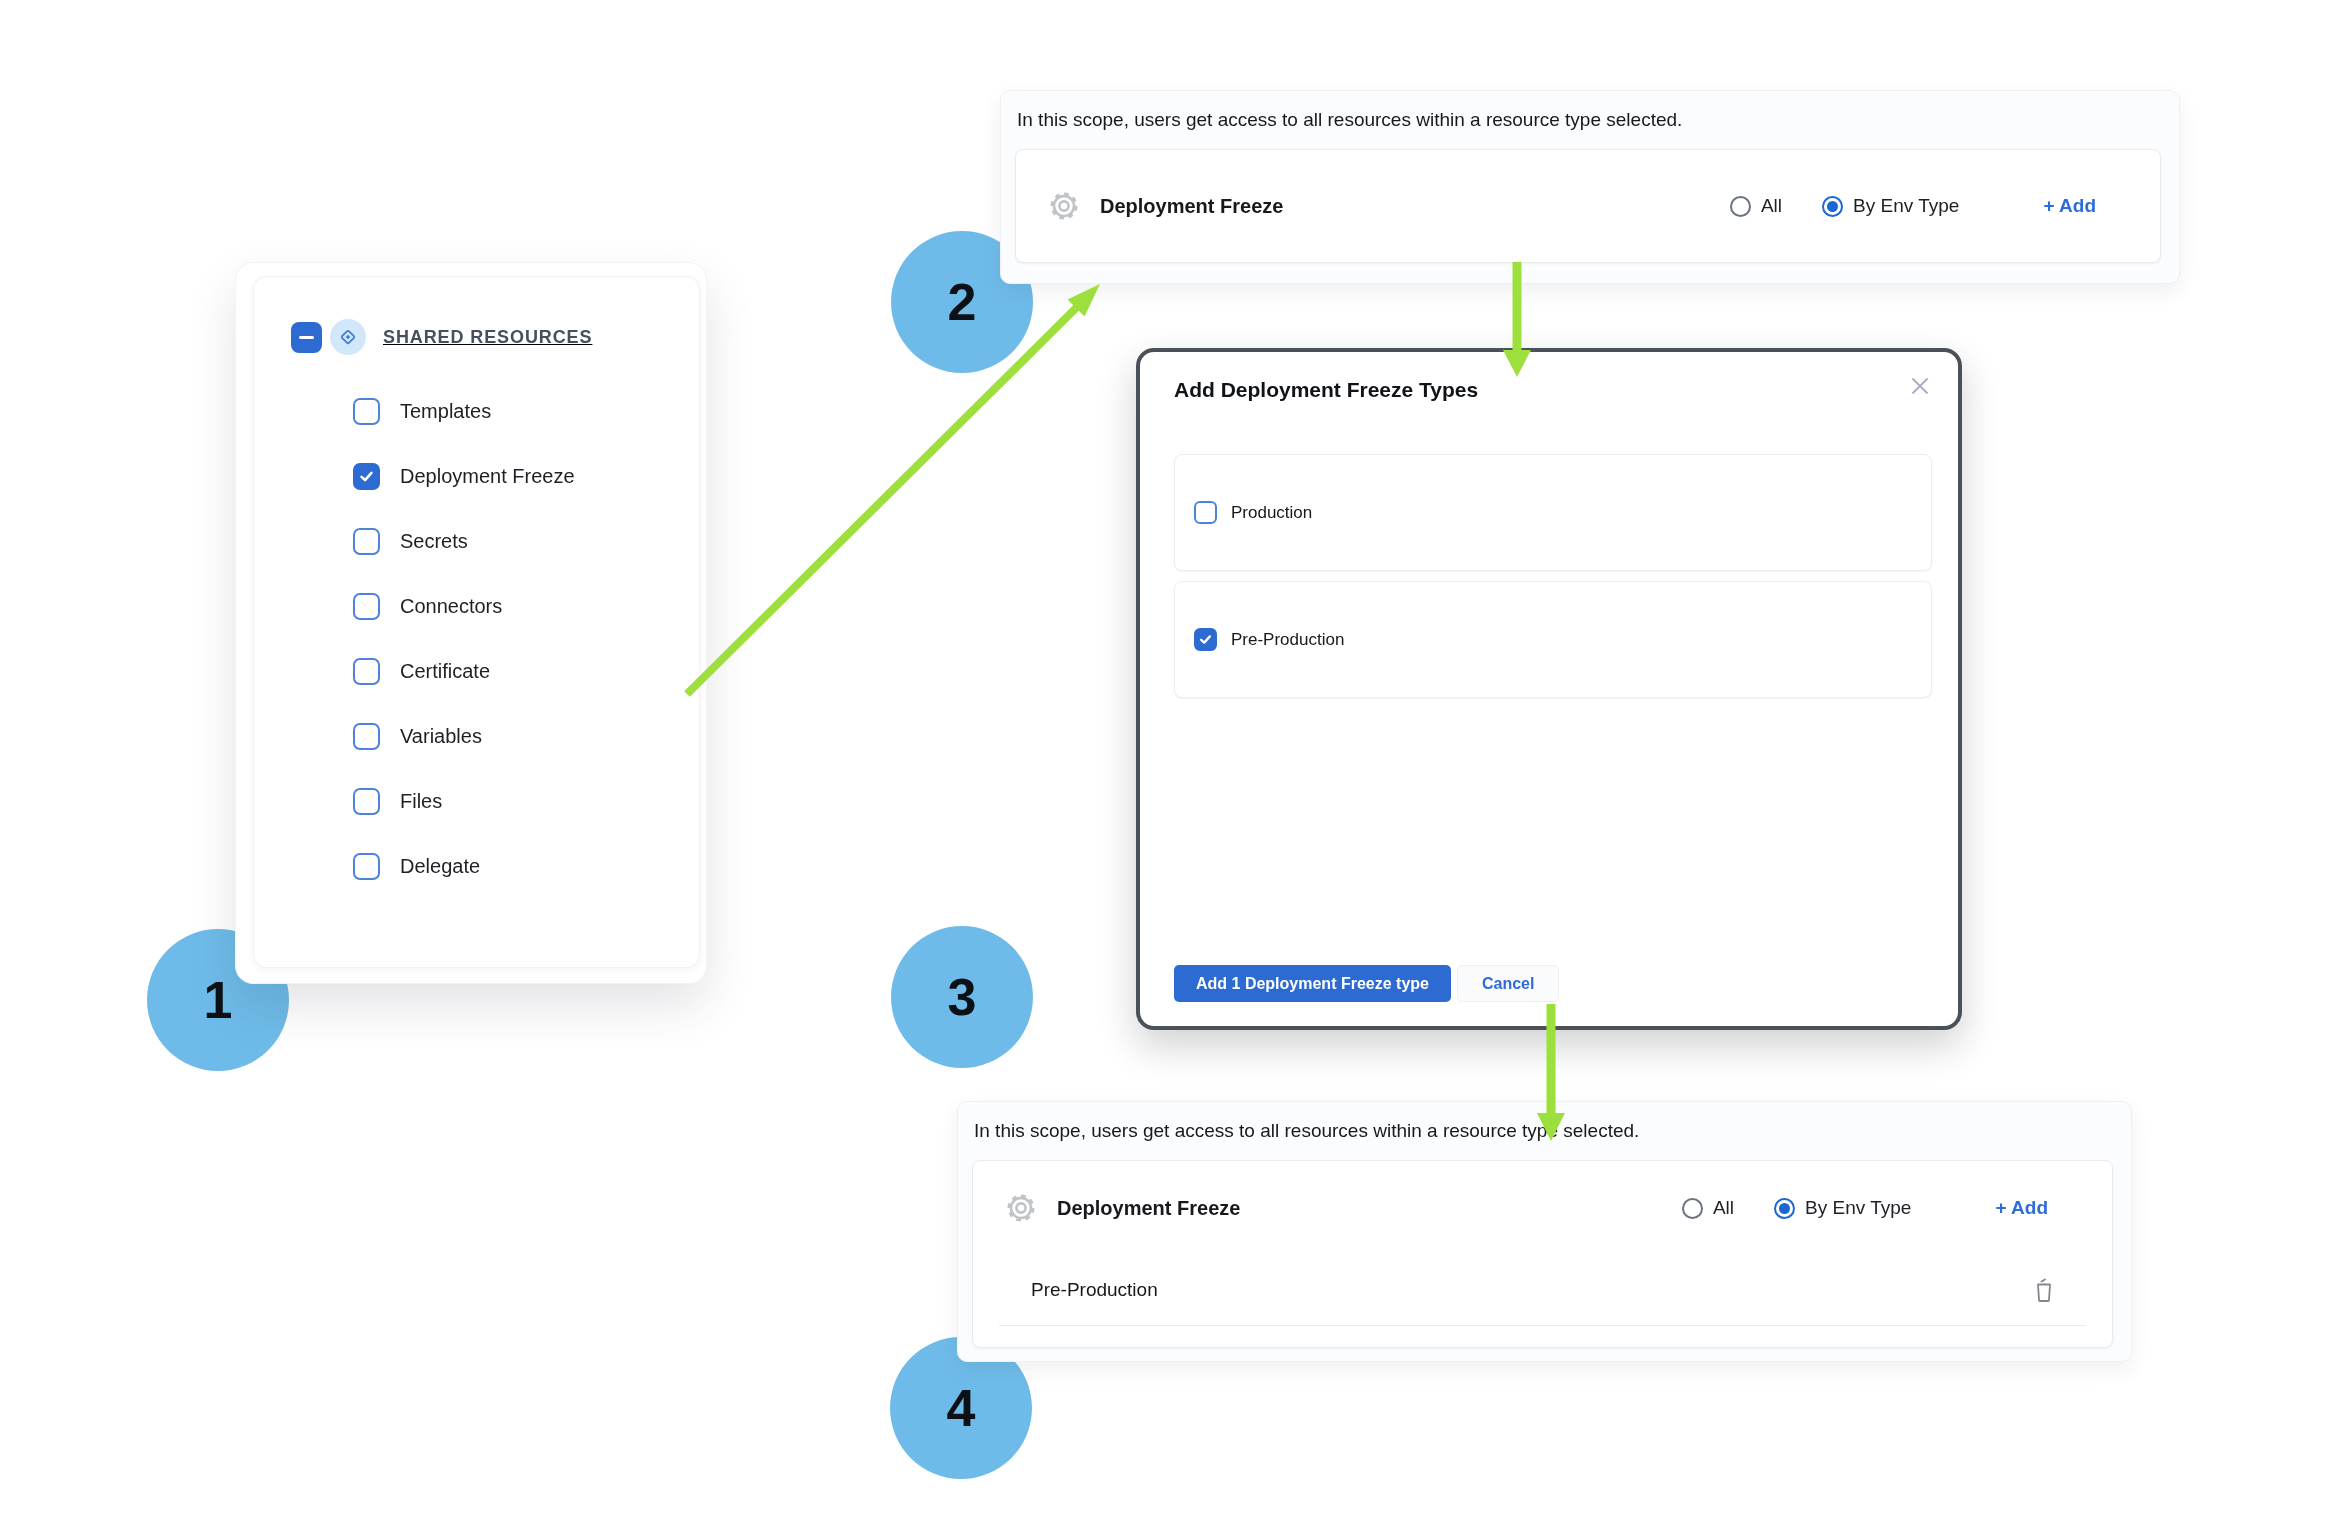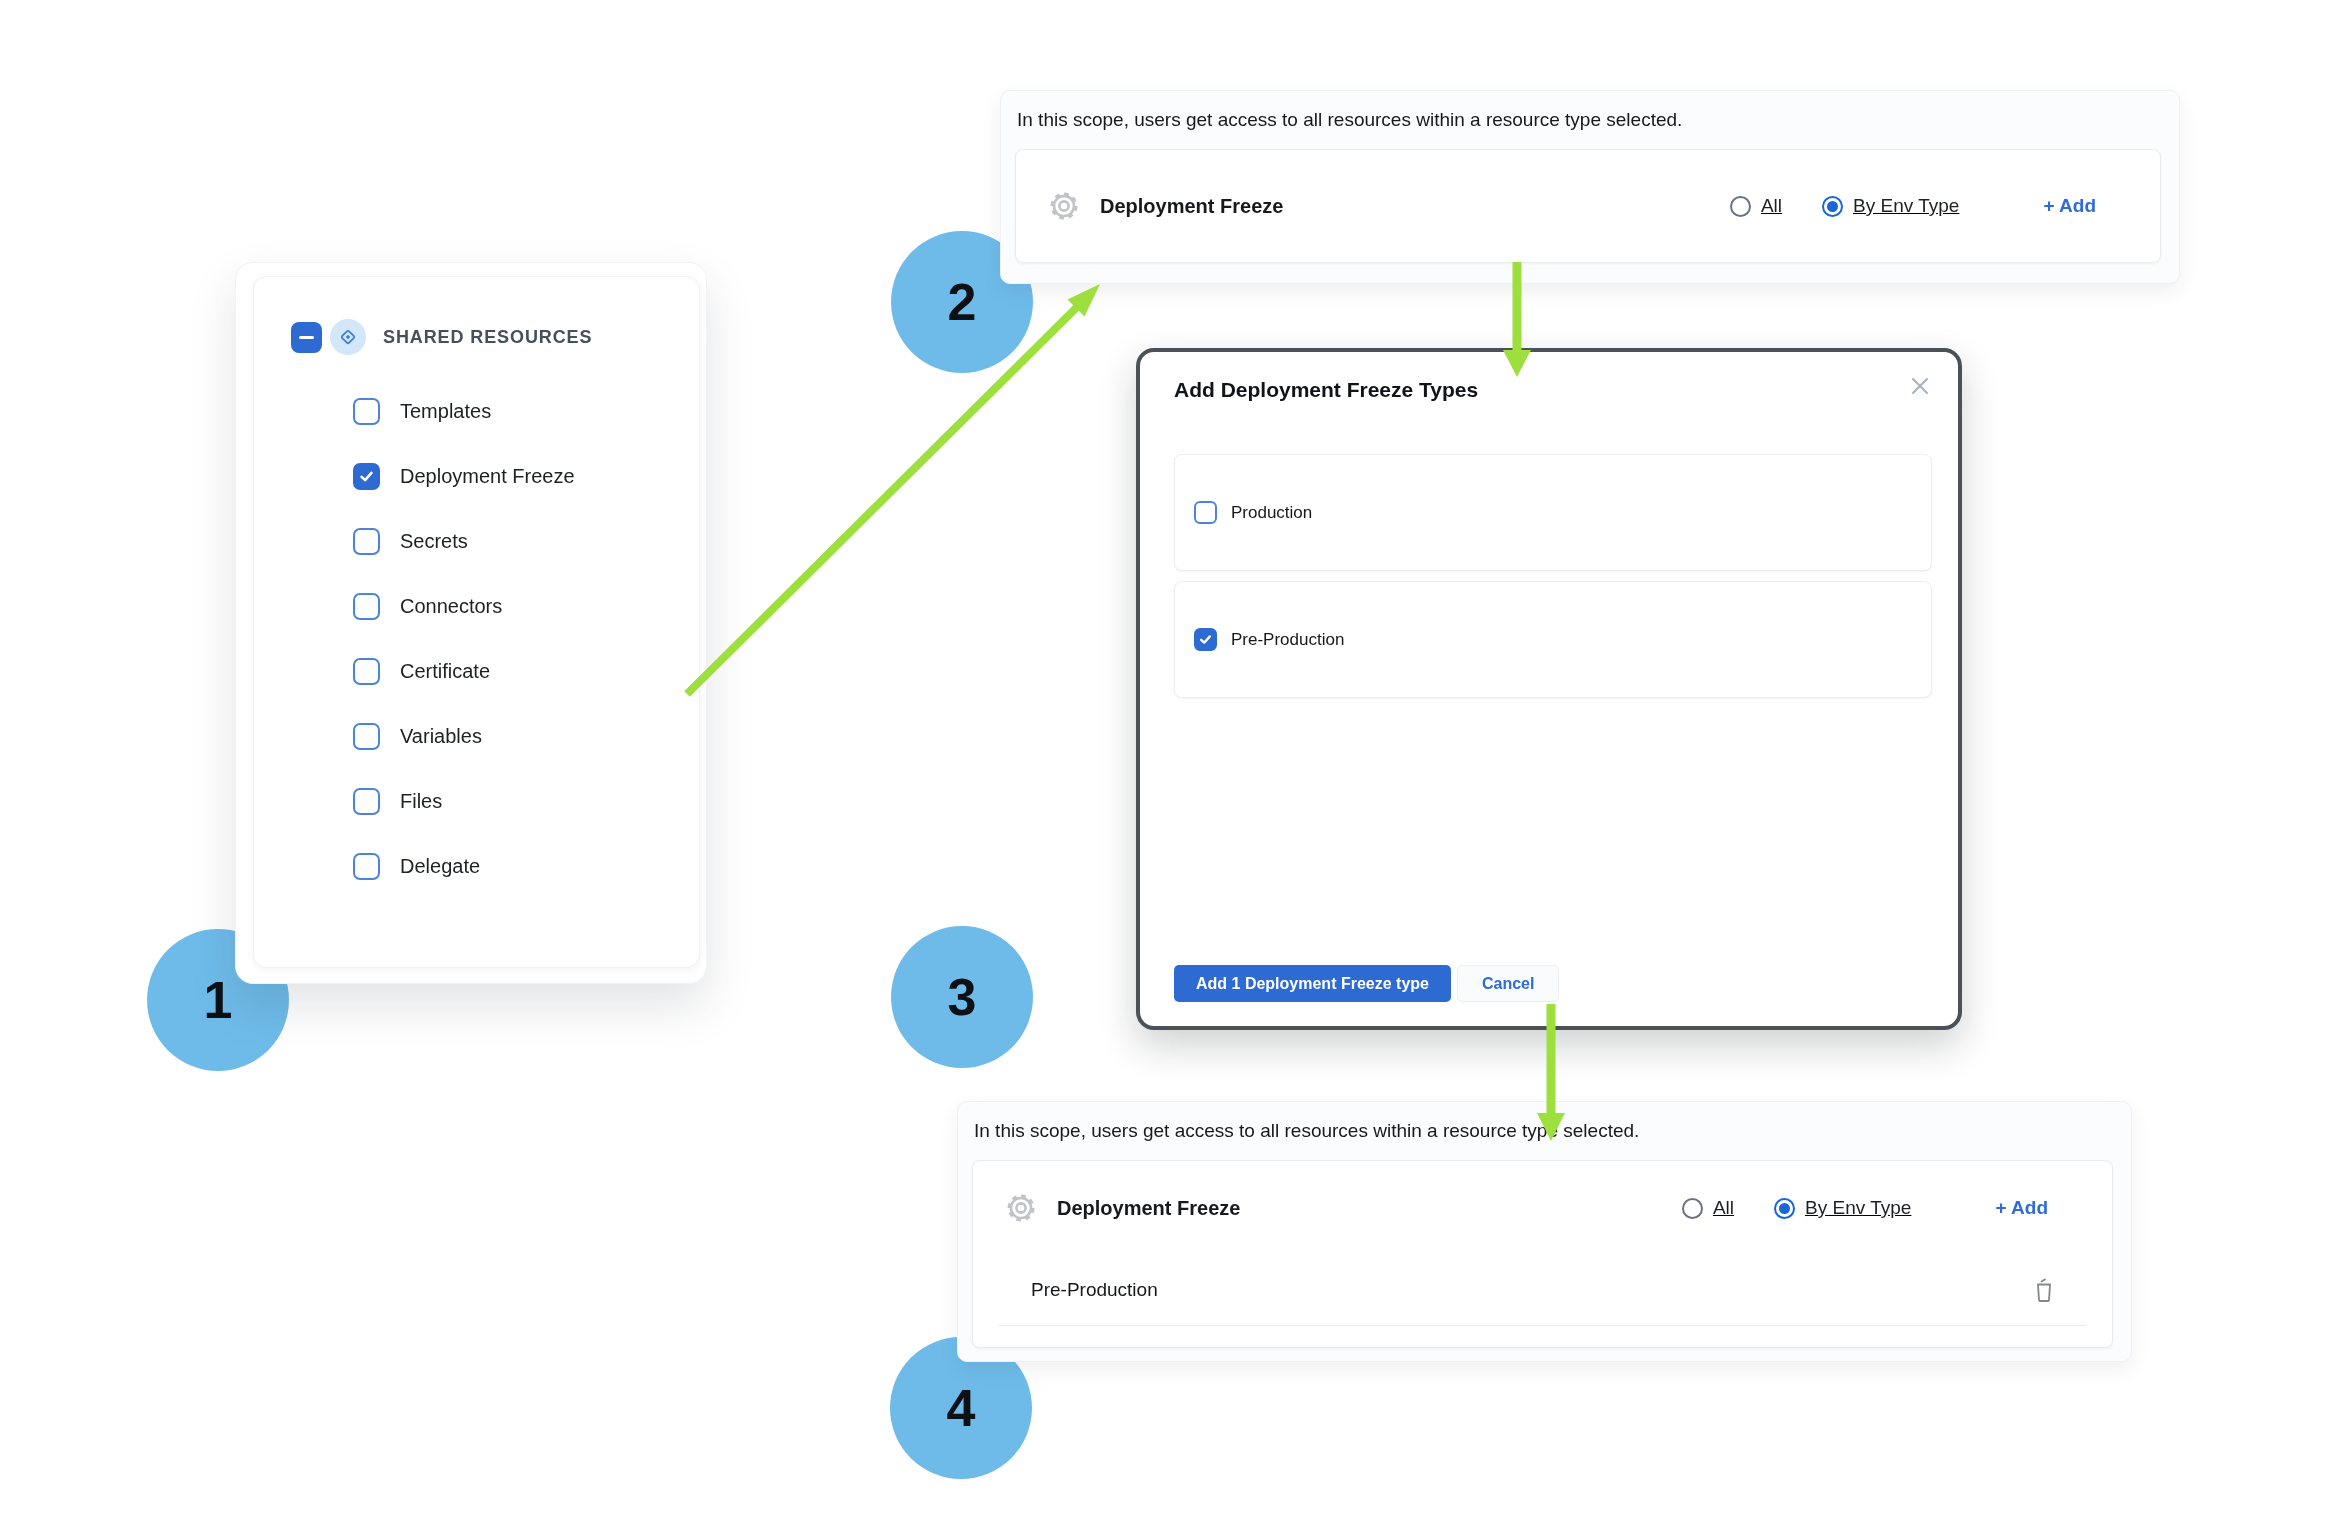--- a/index.html
+++ b/index.html
@@ -19,21 +19,21 @@
   .c1{left:147px;top:929px;} .c2{left:891px;top:231px;}
   .c3{left:891px;top:926px;} .c4{left:890px;top:1337px;}
 
   
   .panel1-back{position:absolute;left:235px;top:262px;width:472px;height:722px;
     background:#fff;border-radius:18px;border:1px solid #f2f3f6;
     box-shadow:0 22px 48px rgba(40,46,60,.13);z-index:8;}
   .panel1{position:absolute;left:253px;top:276px;width:447px;height:692px;
     background:#fff;border-radius:14px;border:1px solid #f1f2f5;
     box-shadow:0 2px 8px rgba(40,46,60,.05);z-index:10;padding:42px 0 0 37px;}
-  .p1-header{display:flex;align-items:center;gap:8px;}
+  .p1-header{display:flex;align-items:center;gap:8px;text-decoration:underline;}
   .collapse-btn{width:31px;height:31px;border-radius:8px;background:var(--primary-blue);
     display:flex;align-items:center;justify-content:center;cursor:pointer;flex:none;}
   .collapse-btn .bar{width:15px;height:3px;background:#fff;border-radius:2px;}
   .res-icon-circle{width:36px;height:36px;border-radius:50%;background:#d2e7f9;
     display:flex;align-items:center;justify-content:center;flex:none;}
   .p1-title{font-size:18px;font-weight:600;color:var(--text-slate);letter-spacing:.9px;margin-left:9px;}
   .p1-list{margin-top:24px;margin-left:62px;}
   .p1-item{display:flex;align-items:center;gap:20px;height:65px;cursor:pointer;}
   .cb{width:27px;height:27px;border:2px solid var(--checkbox-blue);border-radius:7px;
     background:#fff;display:flex;align-items:center;justify-content:center;flex:none;}
@@ -51,21 +51,21 @@
   .scope-card{background:#fff;border:1px solid var(--card-border);border-radius:8px;
     box-shadow:0 1px 3px rgba(0,0,0,.05);}
   .scope-top .scope-card{height:114px;}
   .scope-bottom .scope-card{height:188px;display:flex;flex-direction:column;}
   .res-row{display:flex;align-items:center;padding:0 64px 0 32px;flex:none;}
   .scope-top .res-row{height:112px;}
   .scope-bottom .res-row{height:94px;}
   .gear{flex:none;}
   .res-name{font-size:20px;font-weight:700;color:var(--text-dark);margin-left:20px;}
   .radio-group{display:flex;align-items:center;gap:40px;margin-left:auto;}
-  .radio-opt{display:flex;align-items:center;gap:10px;cursor:pointer;text-decoration:underline;}
+  .radio-opt{display:flex;align-items:center;gap:10px;cursor:pointer;}
   .radio{width:21px;height:21px;border-radius:50%;border:2px solid var(--radio-border);
     background:#fff;position:relative;flex:none;}
   .radio.checked{border-color:#1966d6;}
   .radio.checked::after{content:"";position:absolute;left:3px;top:3px;width:11px;height:11px;
     border-radius:50%;background:#1966d6;}
   .radio-label{font-size:19px;color:#1d2025;}
   .add-link{font-size:19px;font-weight:700;color:var(--link-blue);margin-left:84px;cursor:pointer;}
   .env-row{display:flex;align-items:center;padding:0 56px 0 58px;height:70px;flex:none;}
   .env-name{font-size:19px;color:#16181c;}
   .trash-btn{margin-left:auto;cursor:pointer;display:flex;align-items:center;}

